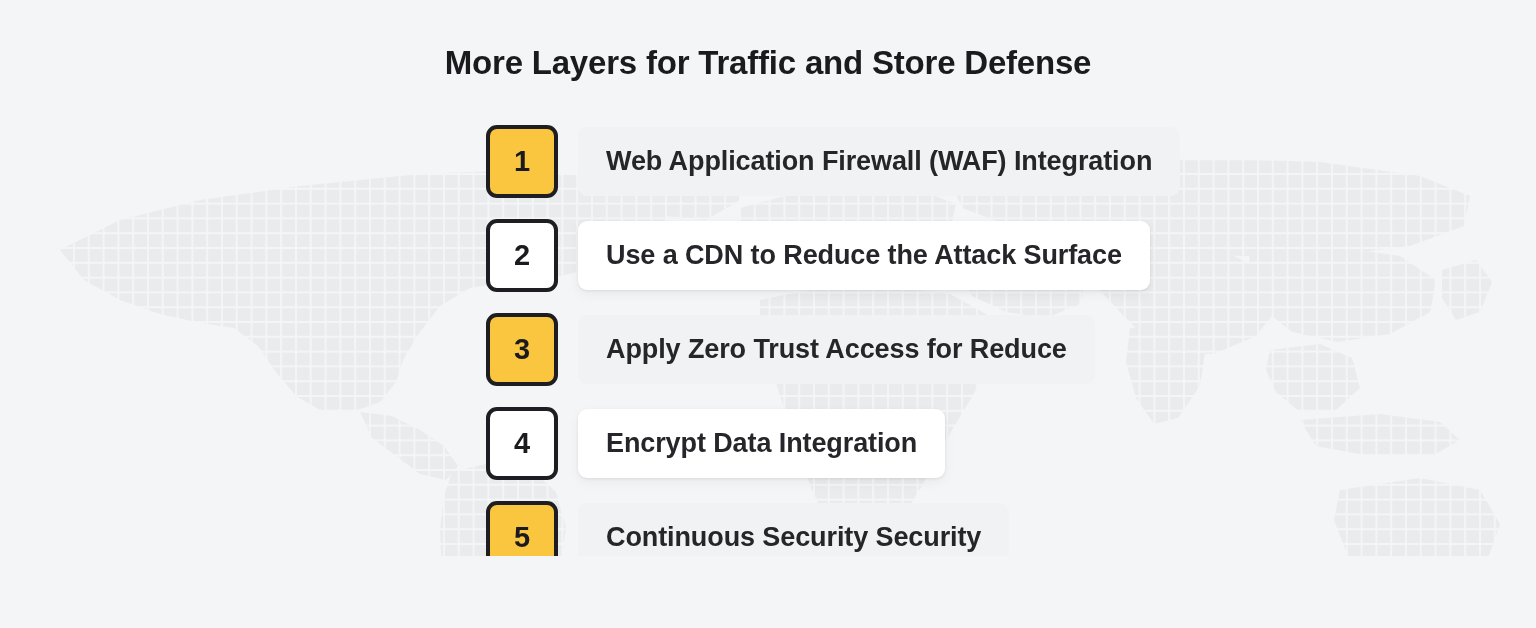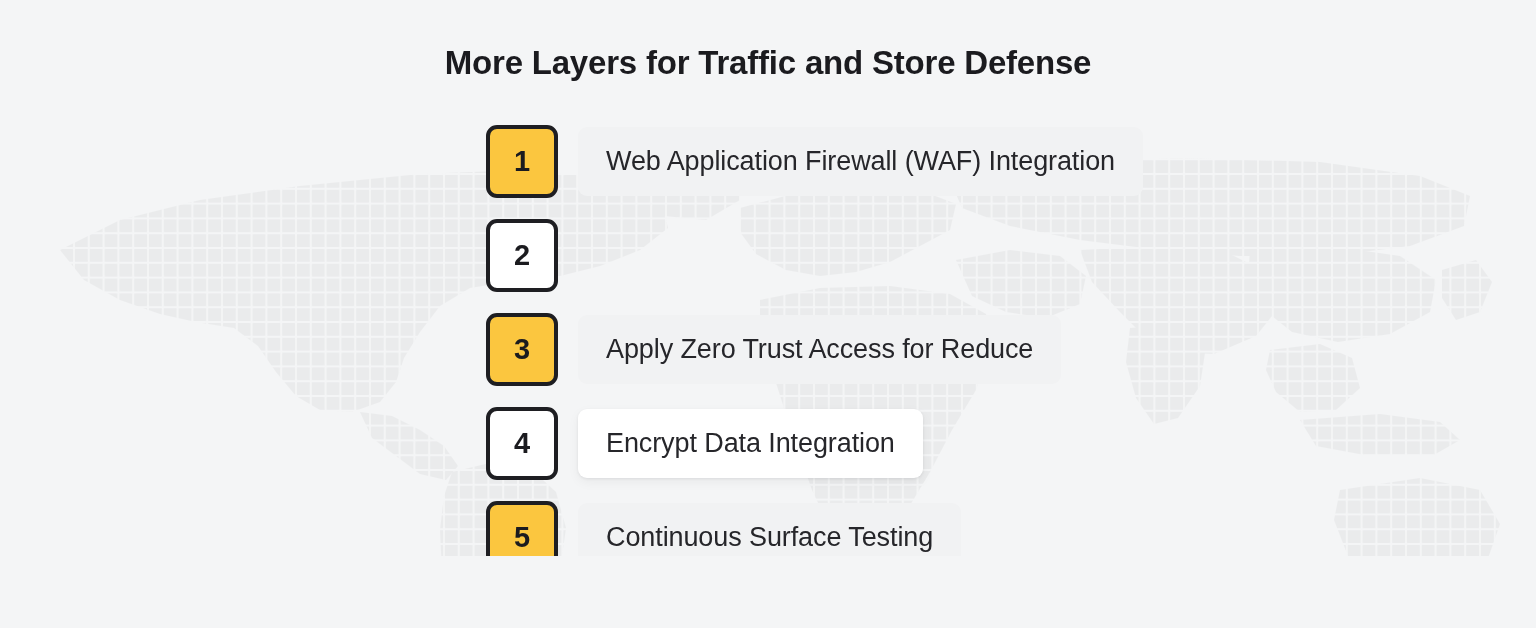--- a/index.html
+++ b/index.html
@@ -94,21 +94,21 @@
     z-index: 2;
     margin-left: 20px;
     height: 69px;
     box-sizing: border-box;
     display: flex;
     align-items: center;
     padding: 0 28px;
     border-radius: 9px;
     background: #f1f2f3;
     font-size: 27px;
-    font-weight: normal;
+    font-weight: bold;
     color: #26262a;
     white-space: nowrap;
     letter-spacing: -0.1px;
   }
   .row.plain .pill {
     background: #ffffff;
     box-shadow: 0 1px 3px rgba(20, 20, 25, 0.07), 0 4px 12px rgba(20, 20, 25, 0.05);
   }
 </style>
 </head>
@@ -187,31 +187,32 @@
 
   <div class="rows">
 
     <div class="row accent">
       <div class="badge">1</div>
       <div class="pill">Web Application Firewall (WAF) Integration</div>
     </div>
 
     <div class="row plain">
       <div class="badge">2</div>
+      <div class="pill">Use a CDN to Reduce the Attack Surface</div>
     </div>
 
     <div class="row accent">
       <div class="badge">3</div>
       <div class="pill">Apply Zero Trust Access for Reduce</div>
     </div>
 
     <div class="row plain">
       <div class="badge">4</div>
       <div class="pill">Encrypt Data Integration</div>
     </div>
 
     <div class="row accent">
       <div class="badge">5</div>
-      <div class="pill">Continuous Surface Testing</div>
+      <div class="pill">Continuous Security Security</div>
     </div>
 
   </div>
 </div>
 
 </body></html>

